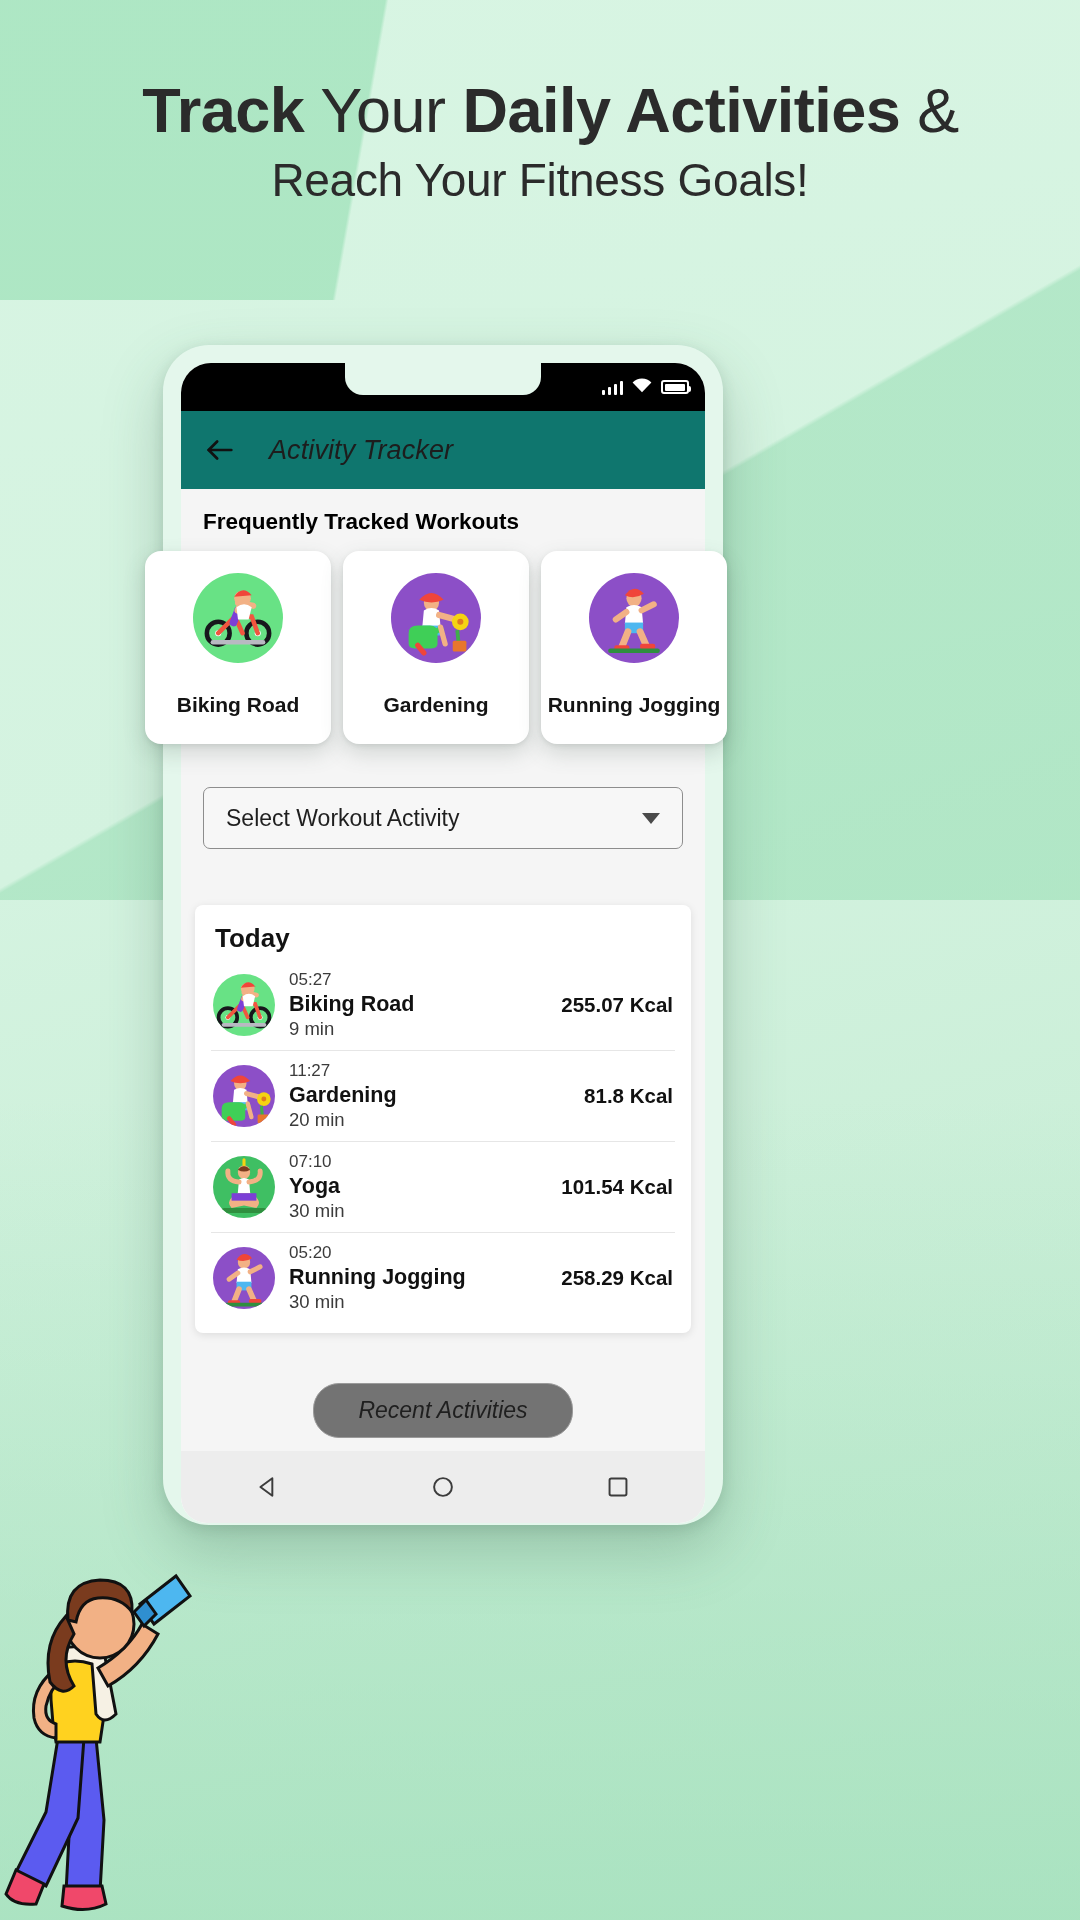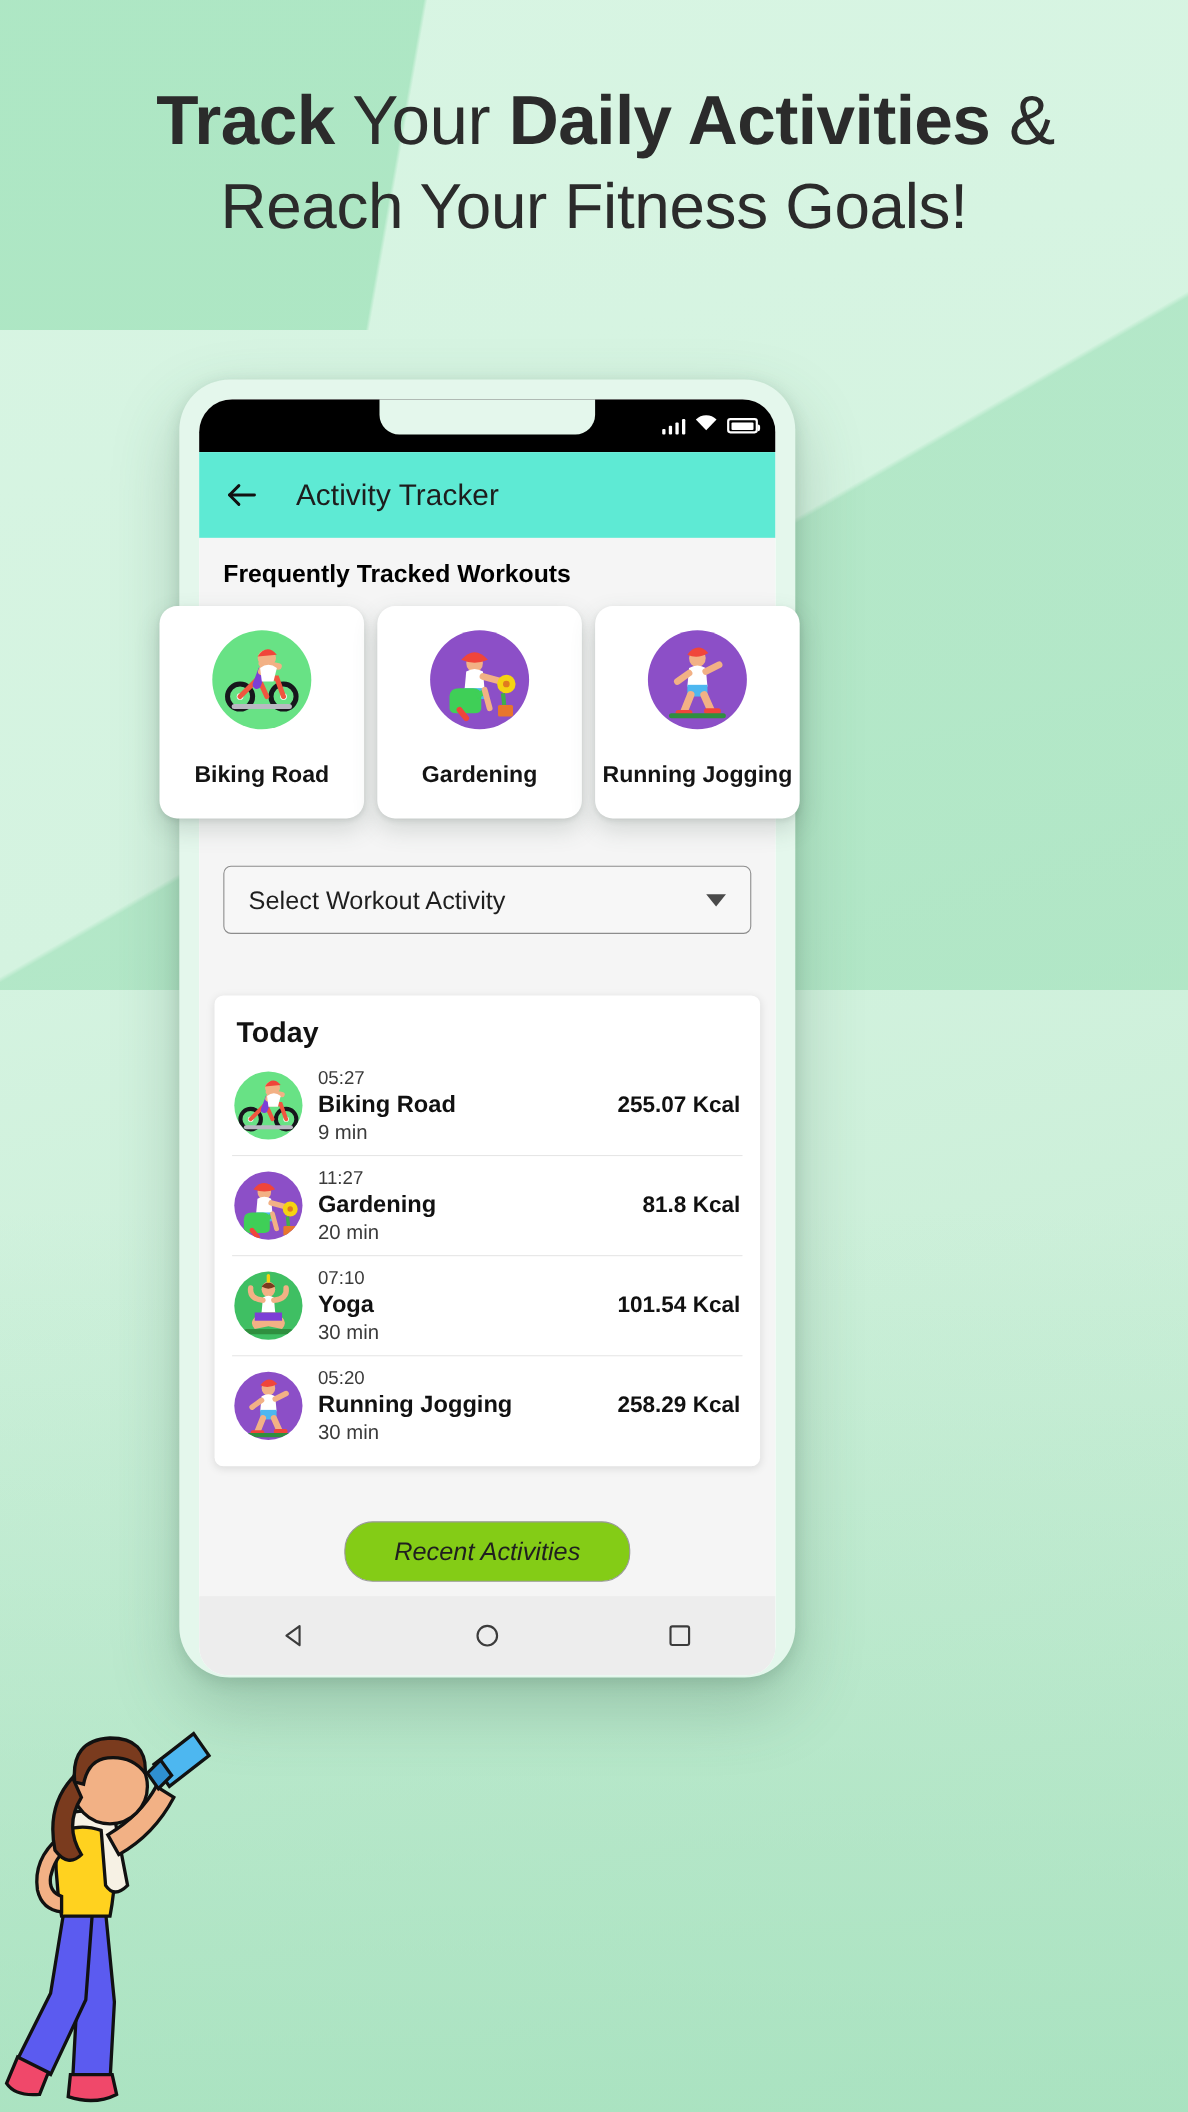--- a/index.html
+++ b/index.html
@@ -28,21 +28,21 @@
     background:linear-gradient(180deg, rgba(168,227,193,0) 0%, rgba(158,223,185,.65) 100%);
   }
 
   
   #headline {
     position:absolute; top:70px; left:0; width:1080px;
     text-align:center; color:#2b2b2b;
     line-height:1.28;
   }
   #headline .l1 { font-size:63px; letter-spacing:-.5px;margin-left:21px; }
-  #headline .l2 { font-size:58px; letter-spacing:-.3px; }
+  #headline .l2 { font-size:46px; letter-spacing:-.3px; }
   .fw-bold { font-weight:bold; }
   .fw-norm { font-weight:normal; }
 
   
   #phone {
     position:absolute; left:163px; top:345px;
     width:560px; height:1180px;
     background:#e4f7ec;
     border-radius:46px;
     box-shadow:0 26px 60px rgba(60,100,80,.28), 0 4px 14px rgba(60,100,80,.18);
@@ -82,23 +82,24 @@
     position:relative;
   }
   .battery::after{
     content:""; position:absolute; right:-4px; top:4px;
     width:2.5px; height:6px; background:#fff; border-radius:0 2px 2px 0;
   }
   .battery i{ position:absolute; left:1.5px; top:1.5px; bottom:1.5px; width:20px; background:#fff; border-radius:1px; }
 
   
   #appbar {
-    height:78px; background:#5eead4;
+    height:78px; background:#0f766e;
     display:flex; align-items:center; padding:0 22px;
     box-shadow:0 1px 0 rgba(0,0,0,.05);
+    font-style:italic;
   }
   #back-arrow { width:34px; height:34px; flex:none; }
   #appbar-title { font-size:27px; color:#1d1d1d; margin-left:32px; letter-spacing:.1px; }
 
   
   #app-body {
     position:relative;
     height:calc(1160px - 48px - 78px - 72px);
     background:#f5f5f5;
     overflow:hidden;
@@ -158,21 +159,21 @@
   .act-mid { flex:1; min-width:0; }
   .act-time { font-size:17px; color:#3b3b3b; }
   .act-name { font-size:21.5px; font-weight:bold; color:#111; margin:2px 0 1px 0; }
   .act-dur { font-size:18.5px; color:#3b3b3b; }
   .act-kcal { font-size:20.5px; font-weight:bold; color:#111; white-space:nowrap; }
 
   
   #recent-wrap { display:flex; justify-content:center; margin-top:50px; }
   #recent-btn {
     border:1.5px solid #9a9a9a; border-radius:26px;
-    background:#84cc16; padding:13px 44px;
+    background:#737373; padding:13px 44px;
     font-size:23px; font-style:italic; color:#1f1f1f;
   }
 
   
   #navbar {
     height:72px; background:#ededed;
     display:flex; align-items:center; justify-content:space-around;
   }
   .nav-btn { width:34px; height:34px; display:flex; align-items:center; justify-content:center; }
 

